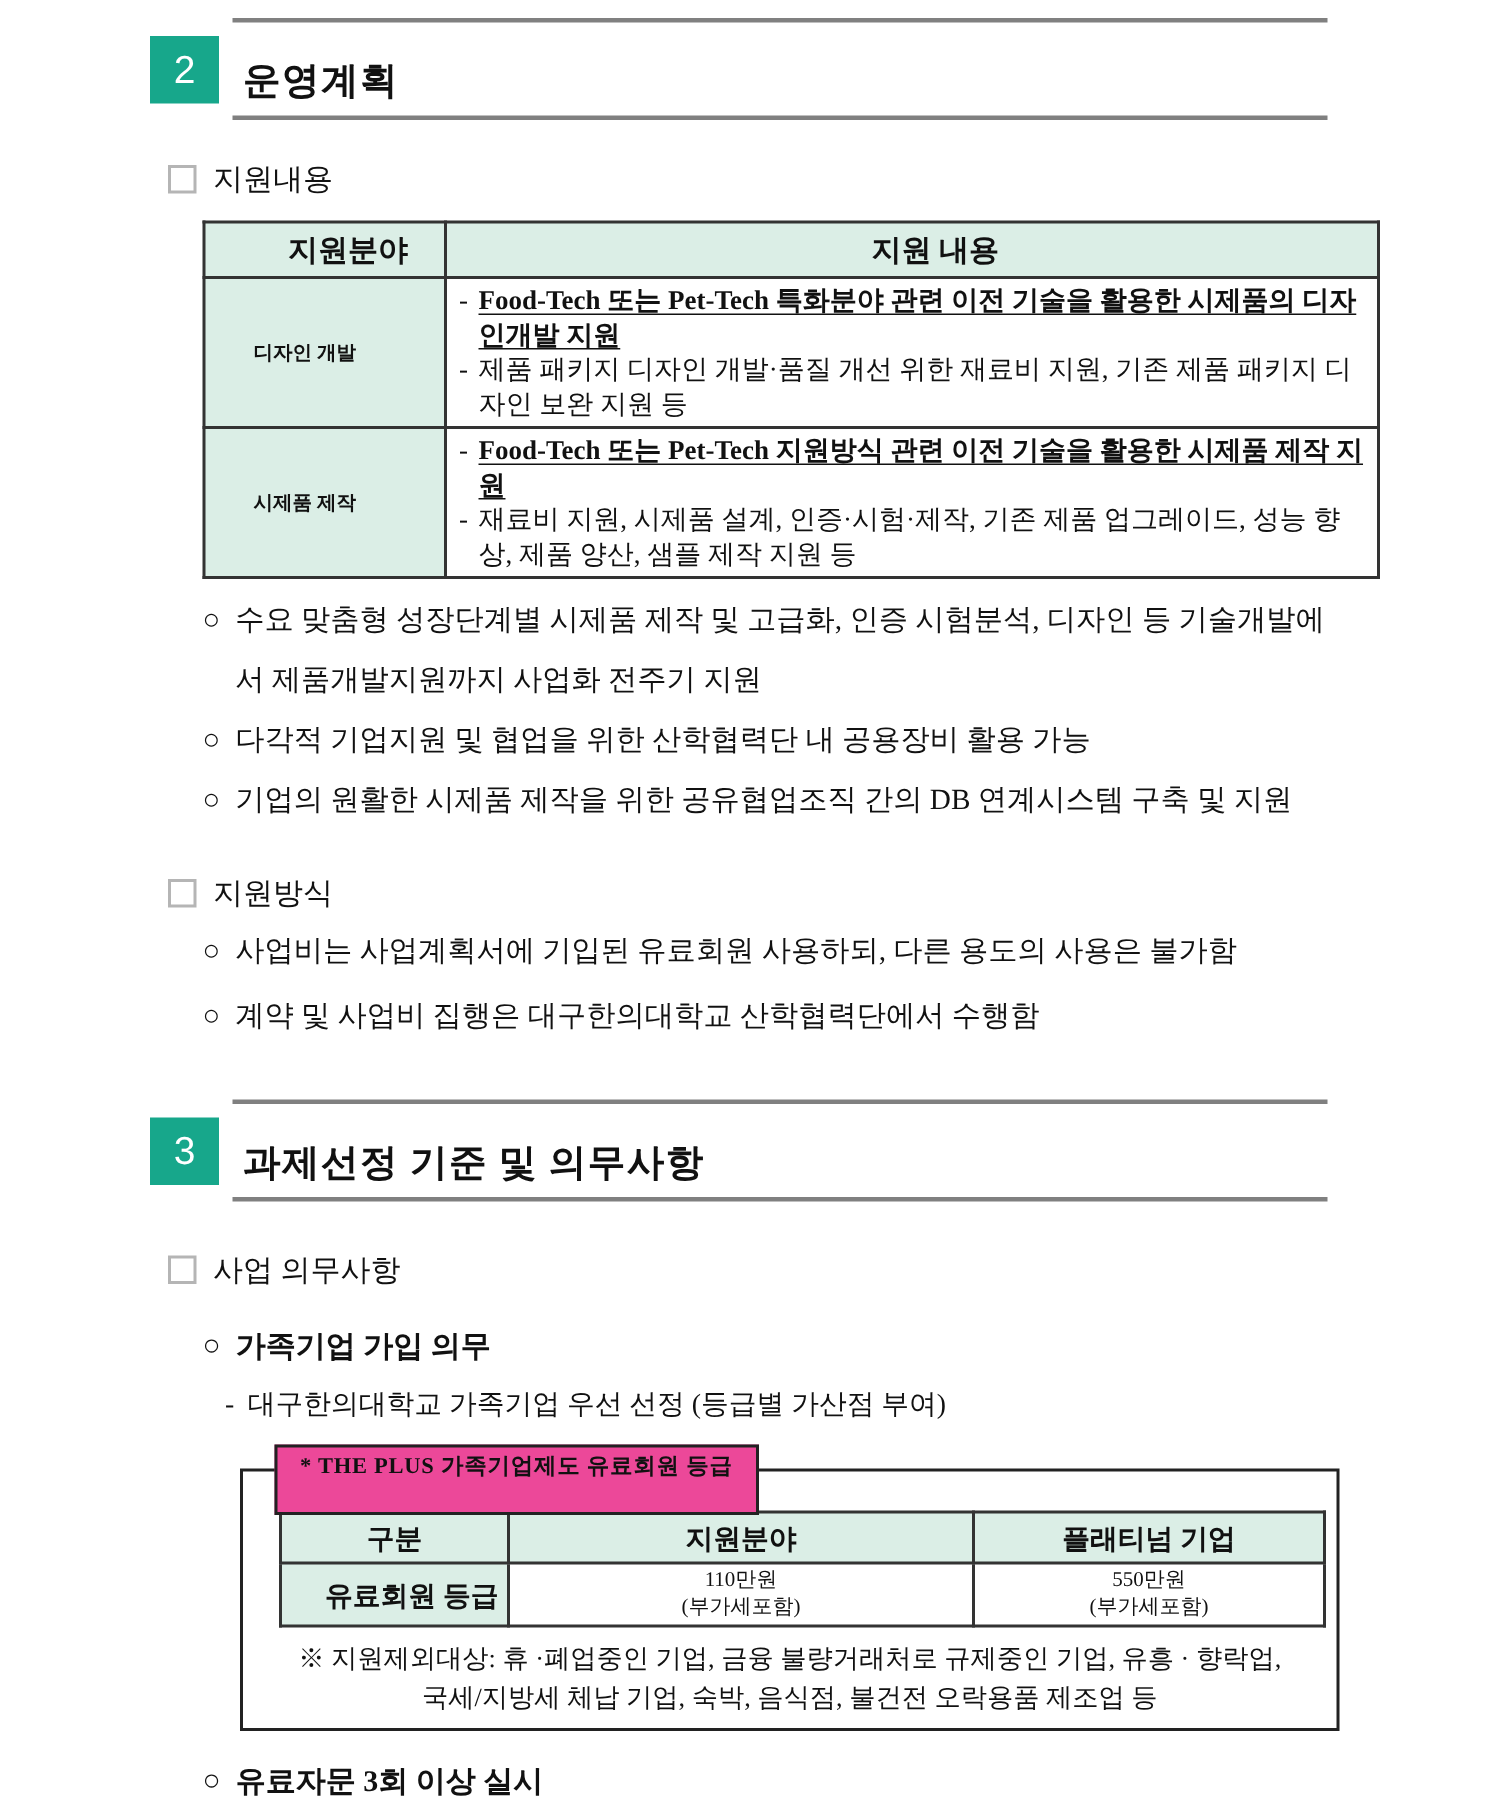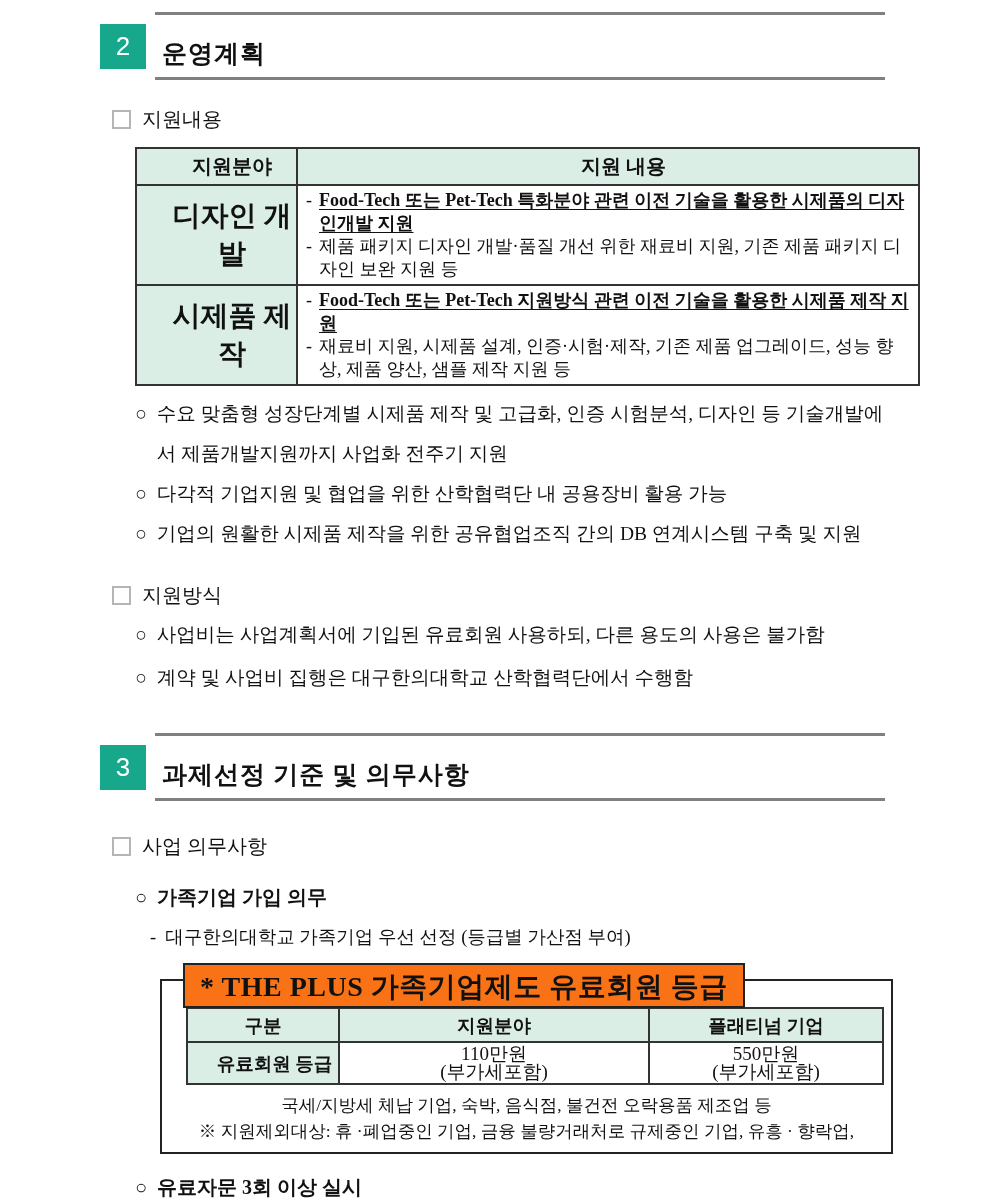--- a/index.html
+++ b/index.html
@@ -24,48 +24,48 @@
 
   
   .check-heading{margin-left:112px;font-size:20px;font-weight:normal;display:flex;align-items:center;}
   .sq{display:inline-block;width:15px;height:15px;border:2px solid #b5b5b5;margin-right:11px;flex:none;}
 
   
   .support-table{border-collapse:collapse;margin:14px 0 0 135px;width:785px;
     border:2px solid #333;table-layout:fixed;}
   .support-table th,.support-table td{border:2px solid #333;vertical-align:middle;padding-left:32px;}
   .support-table th{background:#dbeee6;font-size:20px;font-weight:bold;height:33px;}
-  .support-table .cat{background:#dbeee6;width:126px;text-align:center;font-size:28px;font-weight:bold;}
+  .support-table .cat{background:#dbeee6;width:126px;text-align:left;font-size:13px;font-weight:bold;}
   .support-table .content{padding:3px 6px 3px 8px;font-size:18px;line-height:23px;}
   .li{display:flex;}
   .li .dash{flex:none;margin-right:7px;}
   .u{font-weight:bold;text-decoration:underline;text-underline-offset:3px;}
 
   
   .obullets{margin:8px 95px 0 135px;}
   .obullet{display:flex;line-height:40px;font-size:19.5px;}
   .obullet .o{flex:none;margin-right:10px;}
   .ohead{display:flex;margin-left:135px;font-size:20px;font-weight:bold;align-items:center;}
   .ohead .o{margin-right:10px;font-weight:normal;}
 
   .dashlist{margin:6px 80px 0 150px;}
   .dashitem{display:flex;line-height:41px;font-size:18.5px;}
   .dashitem .dash{flex:none;margin-right:9px;}
 
   
   .plusbox{position:relative;margin:30px 0 0 160px;width:733px;border:2px solid #222;
     box-sizing:border-box;padding:26px 0 8px 0;}
   .plusbox-label{
-    position:absolute;top:-18px;left:21px;background:#f97316;border:2px solid #222;
-    padding:3px 15px 0 15px;font-size:28px;font-weight:bold;letter-spacing:.5px;white-space:nowrap;}
+    position:absolute;top:-18px;left:21px;background:#ec4899;border:2px solid #222;
+    padding:3px 15px 21px 15px;font-size:15px;font-weight:bold;letter-spacing:.5px;white-space:nowrap;}
   .grade-table{border-collapse:collapse;margin-left:24px;width:688px;border:2px solid #333;table-layout:fixed;}
   .grade-table th,.grade-table td{border:2px solid #333;text-align:center;}
   .grade-table th{background:#dbeee6;font-size:18.5px;font-weight:bold;height:30px;}
   .grade-table .rowlabel{background:#dbeee6;font-size:18.5px;font-weight:bold;padding-left:24px;}
-  .grade-table .val{font-size:19px;line-height:18px;padding:2px 0;}
+  .grade-table .val{font-size:14px;line-height:18px;padding:2px 0;}
   .col-a{width:148px}.col-b{width:306px}.col-c{width:230px}
   .exclusion{margin-top:7px;text-align:center;font-size:17.5px;line-height:26px;}
   .mt26{margin-top:26px}.mt28{margin-top:28px}.mt34{margin-top:34px}
 </style>
 </head>
 <body>
 
 <div class="sec-header">
   <div class="sec-badge">2</div>
   <div class="sec-titlewrap">
@@ -184,22 +184,22 @@
         <div>(부가세포함)</div>
       </td>
       <td class="val">
         <div>550만원</div>
         <div>(부가세포함)</div>
       </td>
     </tr>
   </tbody>
     </table>
   <div class="exclusion">
+    <div>※ 지원제외대상: 휴 ·폐업중인 기업, 금융 불량거래처로 규제중인 기업, 유흥 · 향락업,</div>
     <div>국세/지방세 체납 기업, 숙박, 음식점, 불건전 오락용품 제조업 등</div>
-    <div>※ 지원제외대상: 휴 ·폐업중인 기업, 금융 불량거래처로 규제중인 기업, 유흥 · 향락업,</div>
   </div>
 </div>
 
 <div class="ohead" style="margin-top:20px">
   <span class="o">○</span>
   <span>유료자문 3회 이상 실시</span>
 </div>
 
 <div class="dashlist" style="margin-top:10px">
   <div class="dashitem">

